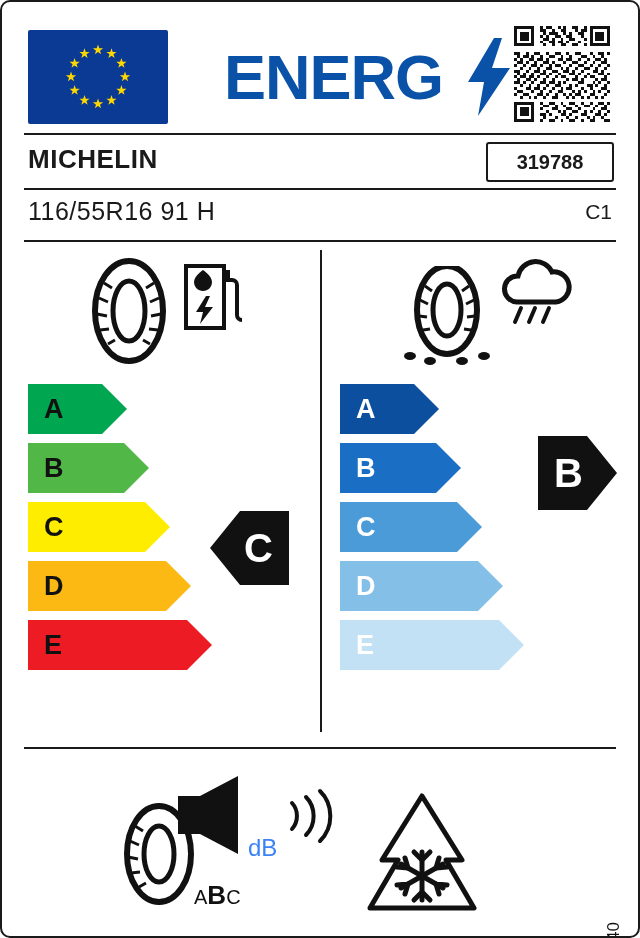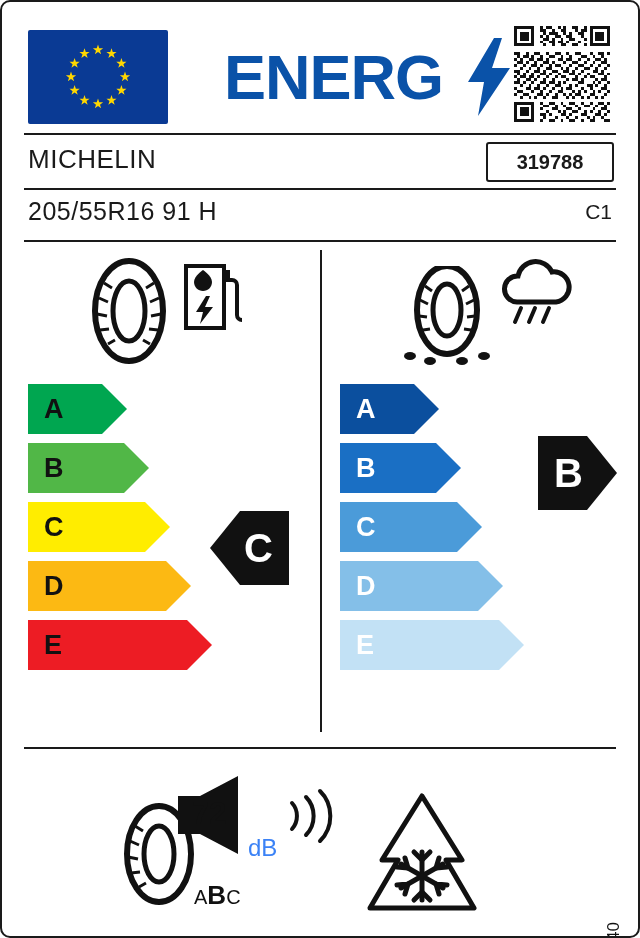--- a/index.html
+++ b/index.html
@@ -37,21 +37,21 @@
 
   
   .hr{position:absolute;left:22px;width:592px;height:2px;background:#1a1a1a;}
   .hr1{top:131px;}
   .hr2{top:186px;}
   .hr3{top:238px;}
   .hr4{top:745px;}
 
   .brand{
     position:absolute;left:26px;top:142px;
-    font-size:26px;font-weight:normal;color:#1a1a1a;letter-spacing:0.5px;
+    font-size:26px;font-weight:bold;color:#1a1a1a;letter-spacing:0.5px;
   }
   .supplier-box{
     position:absolute;right:24px;top:140px;width:124px;height:36px;
     border:2px solid #1a1a1a;border-radius:3px;
     display:flex;align-items:center;justify-content:center;
     font-size:20px;font-weight:bold;color:#1a1a1a;
   }
   .tyre-size{
     position:absolute;left:26px;top:195px;
     font-size:25px;color:#1a1a1a;letter-spacing:0.5px;
@@ -440,21 +440,21 @@
     </svg>
   </div>
 
   <div class="hr hr1"></div>
 
   <div class="brand">MICHELIN</div>
   <div class="supplier-box">319788</div>
 
   <div class="hr hr2"></div>
 
-  <div class="tyre-size">205/55R16 91 H</div>
+  <div class="tyre-size">116/55R16 91 H</div>
   <div class="tyre-class">C1</div>
 
   <div class="hr hr3"></div>
 
   <div class="vline"></div>
 
   <svg class="pic-fuel-tyre" viewBox="0 0 90 106">
     <ellipse cx="45" cy="53" rx="34" ry="50" fill="none" stroke="#111" stroke-width="6"></ellipse>
     <ellipse cx="45" cy="53" rx="16" ry="30" fill="none" stroke="#111" stroke-width="5"></ellipse>
     <g stroke="#111" stroke-width="3">

